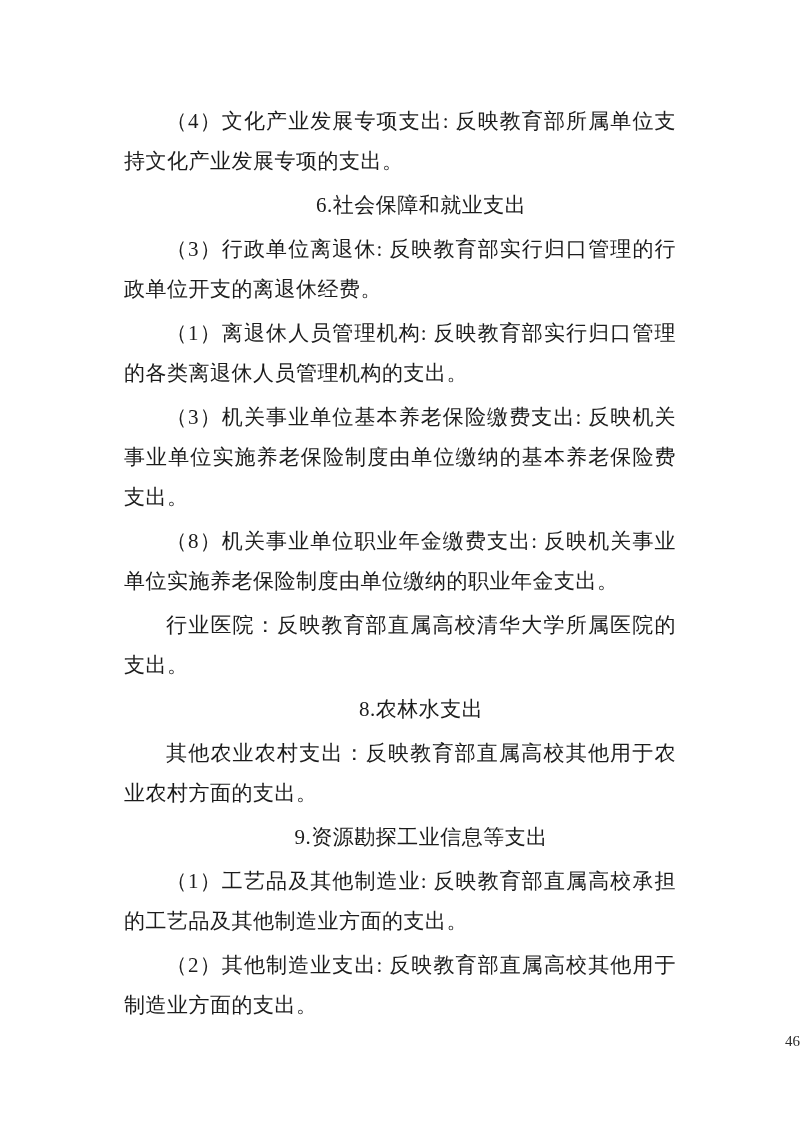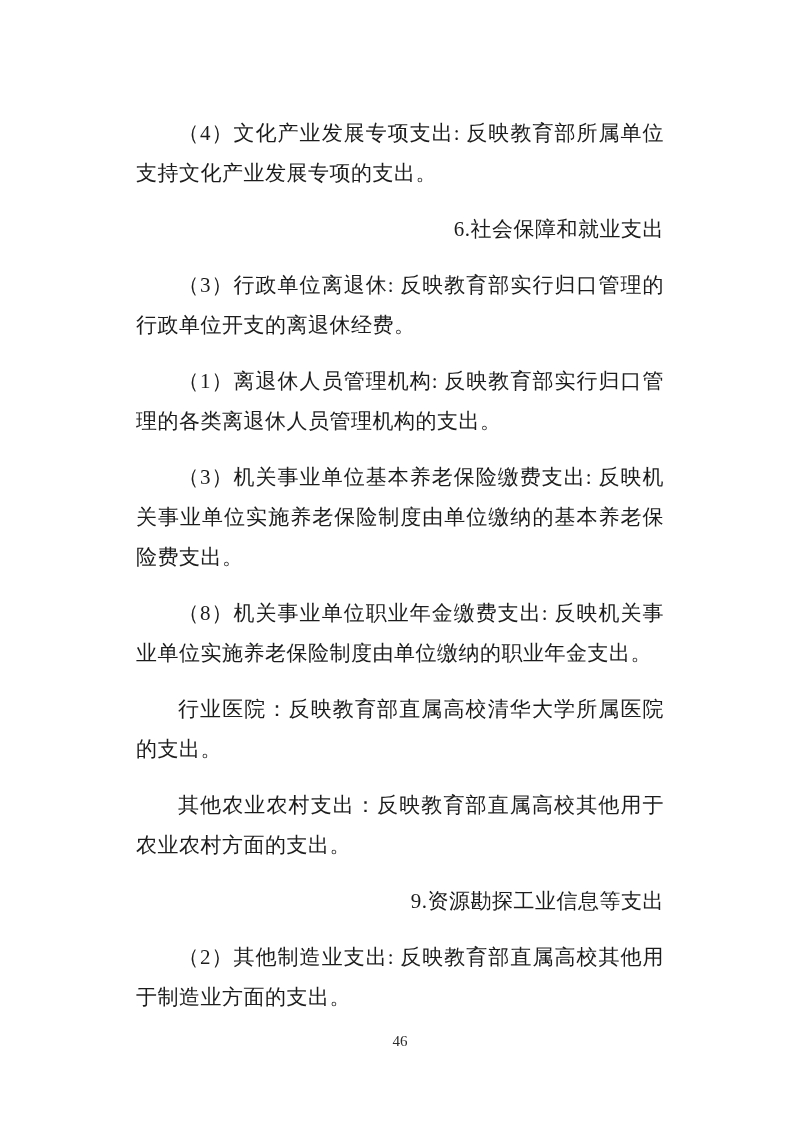--- a/index.html
+++ b/index.html
@@ -15,57 +15,59 @@
     overflow: hidden;
     font-family: "Liberation Serif", "DejaVu Serif", serif;
   }
   .content {
     position: absolute;
     left: 120px;
     top: 97px;
     width: 560px;
   }
   .para {
-    margin: 16px;
+    margin: 4px;
     font-size: 21px;
     line-height: 40px;
     color: #1c1c1c;
     text-indent: 2em;
     text-align: justify;
     text-justify: inter-character;
     letter-spacing: 0.5px;
   }
   .para.heading {
-    text-align: right;
+    text-align: center;
   }
   .page-number {
     position: absolute;
     left: 0;
     top: 1030px;
     width: 100%;
-    text-align: center;
+    text-align: right;
     font-size: 15px;
     line-height: 22px;
     color: #2a2a2a;
     font-family: "Liberation Serif", "DejaVu Serif", serif;
   }
 </style>
 </head>
 <body>
 
 <div class="page">
 
   <div class="content">
     <p class="para body">（4）文化产业发展专项支出: 反映教育部所属单位支持文化产业发展专项的支出。</p>
     <p class="para heading">6.社会保障和就业支出</p>
     <p class="para body">（3）行政单位离退休: 反映教育部实行归口管理的行政单位开支的离退休经费。</p>
     <p class="para body">（1）离退休人员管理机构: 反映教育部实行归口管理的各类离退休人员管理机构的支出。</p>
     <p class="para body">（3）机关事业单位基本养老保险缴费支出: 反映机关事业单位实施养老保险制度由单位缴纳的基本养老保险费支出。</p>
     <p class="para body">（8）机关事业单位职业年金缴费支出: 反映机关事业单位实施养老保险制度由单位缴纳的职业年金支出。</p>
     <p class="para body">行业医院：反映教育部直属高校清华大学所属医院的支出。</p>
+    <p class="para heading">8.农林水支出</p>
     <p class="para body">其他农业农村支出：反映教育部直属高校其他用于农业农村方面的支出。</p>
     <p class="para heading">9.资源勘探工业信息等支出</p>
+    <p class="para body">（1）工艺品及其他制造业: 反映教育部直属高校承担的工艺品及其他制造业方面的支出。</p>
     <p class="para body">（2）其他制造业支出: 反映教育部直属高校其他用于制造业方面的支出。</p>
   </div>
 
   <div class="page-number">46</div>
 
 </div>
 
 </body></html>

